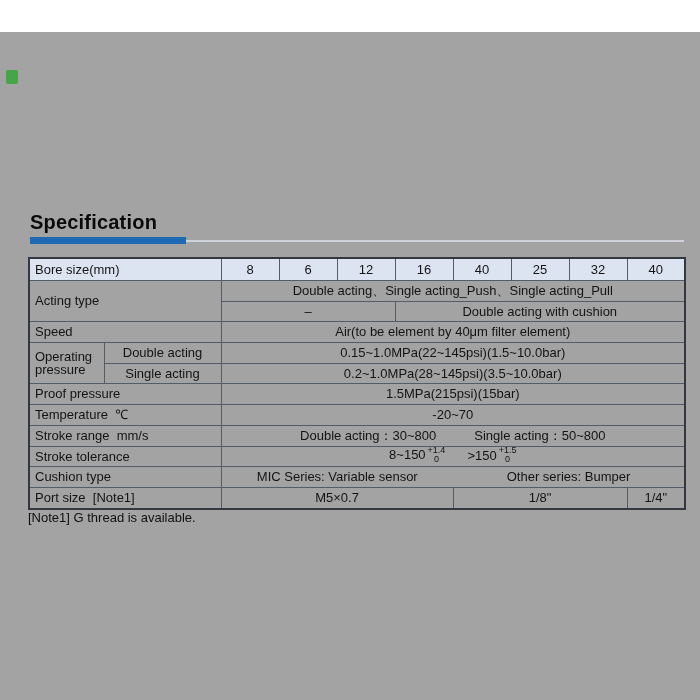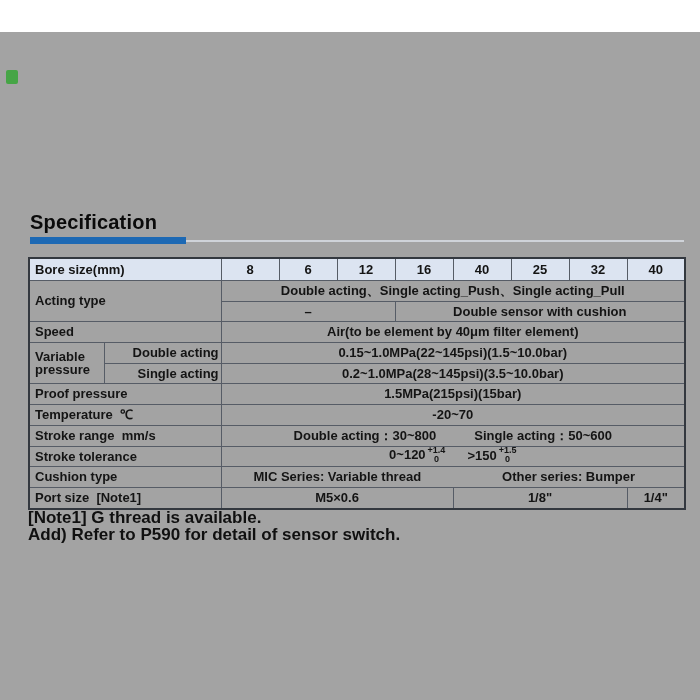--- a/index.html
+++ b/index.html
@@ -10,34 +10,34 @@
     background:#46a546;border-radius:2px;}
 
   .title{position:absolute;left:30px;top:179px;font-size:20px;font-weight:700;
     color:#0a0a0a;letter-spacing:.2px;}
   .rule-accent{position:absolute;left:30px;top:205px;width:156px;height:7px;background:#1d69b4;}
   .rule-line{position:absolute;left:186px;top:208px;width:498px;height:2px;background:#cfd3d9;}
 
   table.spec{position:absolute;left:28px;top:225px;width:656px;
     border-collapse:collapse;table-layout:fixed;border:2px solid #33383f;}
   td{border:1px solid #565c66;height:19.7px;padding:0 2px;
-    font-size:13px;font-weight:700;color:#141414;text-align:center;
+    font-size:13px;font-weight:400;color:#141414;text-align:center;
     vertical-align:middle;line-height:1.05;overflow:hidden;}
   tr.hdr td{background:#dce4f1;height:21px;}
   td.lbl{text-align:left;padding-left:5px;white-space:pre-wrap;}
-  td.sublbl{text-align:right;}
+  td.sublbl{text-align:center;}
 
   .speed-gap{margin-left:38px;}
   .tol{display:inline-flex;flex-direction:column;vertical-align:middle;
     font-size:9px;line-height:9px;text-align:center;margin-left:2px;position:relative;top:-1px;}
   .range2{margin-left:22px;}
   td.cushion-l{border-right:0;}
   td.cushion-r{border-left:0;}
 
-  .notes{position:absolute;left:28px;top:477px;font-size:17px;font-weight:700;
+  .notes{position:absolute;left:28px;top:477px;font-size:13px;font-weight:400;
     color:#101010;line-height:17px;}
 </style>
 </head>
 <body>
 
 <div class="page">
 
   <div class="green-marker"></div>
 
   <div class="title">Specification</div>
@@ -70,30 +70,30 @@
       <td>32</td>
       <td>40</td>
     </tr>
 
     <tr>
       <td class="lbl" colspan="2" rowspan="2">Acting type</td>
       <td colspan="8">Double acting、Single acting_Push、Single acting_Pull</td>
     </tr>
     <tr>
       <td colspan="3">–</td>
-      <td colspan="5">Double sensor with cushion</td>
+      <td colspan="5">Double acting with cushion</td>
     </tr>
 
     <tr>
       <td class="lbl" colspan="2">Speed</td>
       <td colspan="8">Air(to be element by 40μm filter element)</td>
     </tr>
 
     <tr>
-      <td class="lbl" rowspan="2">Variable pressure</td>
+      <td class="lbl" rowspan="2">Operating pressure</td>
       <td class="sublbl">Double acting</td>
       <td colspan="8">0.15~1.0MPa(22~145psi)(1.5~10.0bar)</td>
     </tr>
     <tr>
       <td class="sublbl">Single acting</td>
       <td colspan="8">0.2~1.0MPa(28~145psi)(3.5~10.0bar)</td>
     </tr>
 
     <tr>
       <td class="lbl" colspan="2">Proof pressure</td>
@@ -101,50 +101,49 @@
     </tr>
 
     <tr>
       <td class="lbl" colspan="2">Temperature  ℃</td>
       <td colspan="8">-20~70</td>
     </tr>
 
     <tr>
       <td class="lbl" colspan="2">Stroke range  mm/s</td>
       <td colspan="8">
-        <span>Double acting：30~800</span><span class="speed-gap">Single acting：50~600</span>
+        <span>Double acting：30~800</span><span class="speed-gap">Single acting：50~800</span>
       </td>
     </tr>
 
     <tr>
       <td class="lbl" colspan="2">Stroke tolerance</td>
       <td colspan="8">
-        <span>0~120</span><span class="tol">
+        <span>8~150</span><span class="tol">
               <span>+1.4</span>
               <span>0</span>
             </span><span class="range2">&gt;150</span><span class="tol">
               <span>+1.5</span>
               <span>0</span>
             </span>
       </td>
     </tr>
 
     <tr>
       <td class="lbl" colspan="2">Cushion type</td>
-      <td colspan="4" class="cushion-l">MIC Series: Variable thread</td>
+      <td colspan="4" class="cushion-l">MIC Series: Variable sensor</td>
       <td colspan="4" class="cushion-r">Other series: Bumper</td>
     </tr>
 
     <tr>
       <td class="lbl" colspan="2">Port size  [Note1]</td>
-      <td colspan="4">M5×0.6</td>
+      <td colspan="4">M5×0.7</td>
       <td colspan="3">1/8"</td>
       <td colspan="1">1/4"</td>
     </tr>
   </tbody>
     </table>
 
   <div class="notes">
     <div>[Note1] G thread is available.</div>
-    <div>Add) Refer to P590 for detail of sensor switch.</div>
   </div>
 
 </div>
 
 </body></html>

